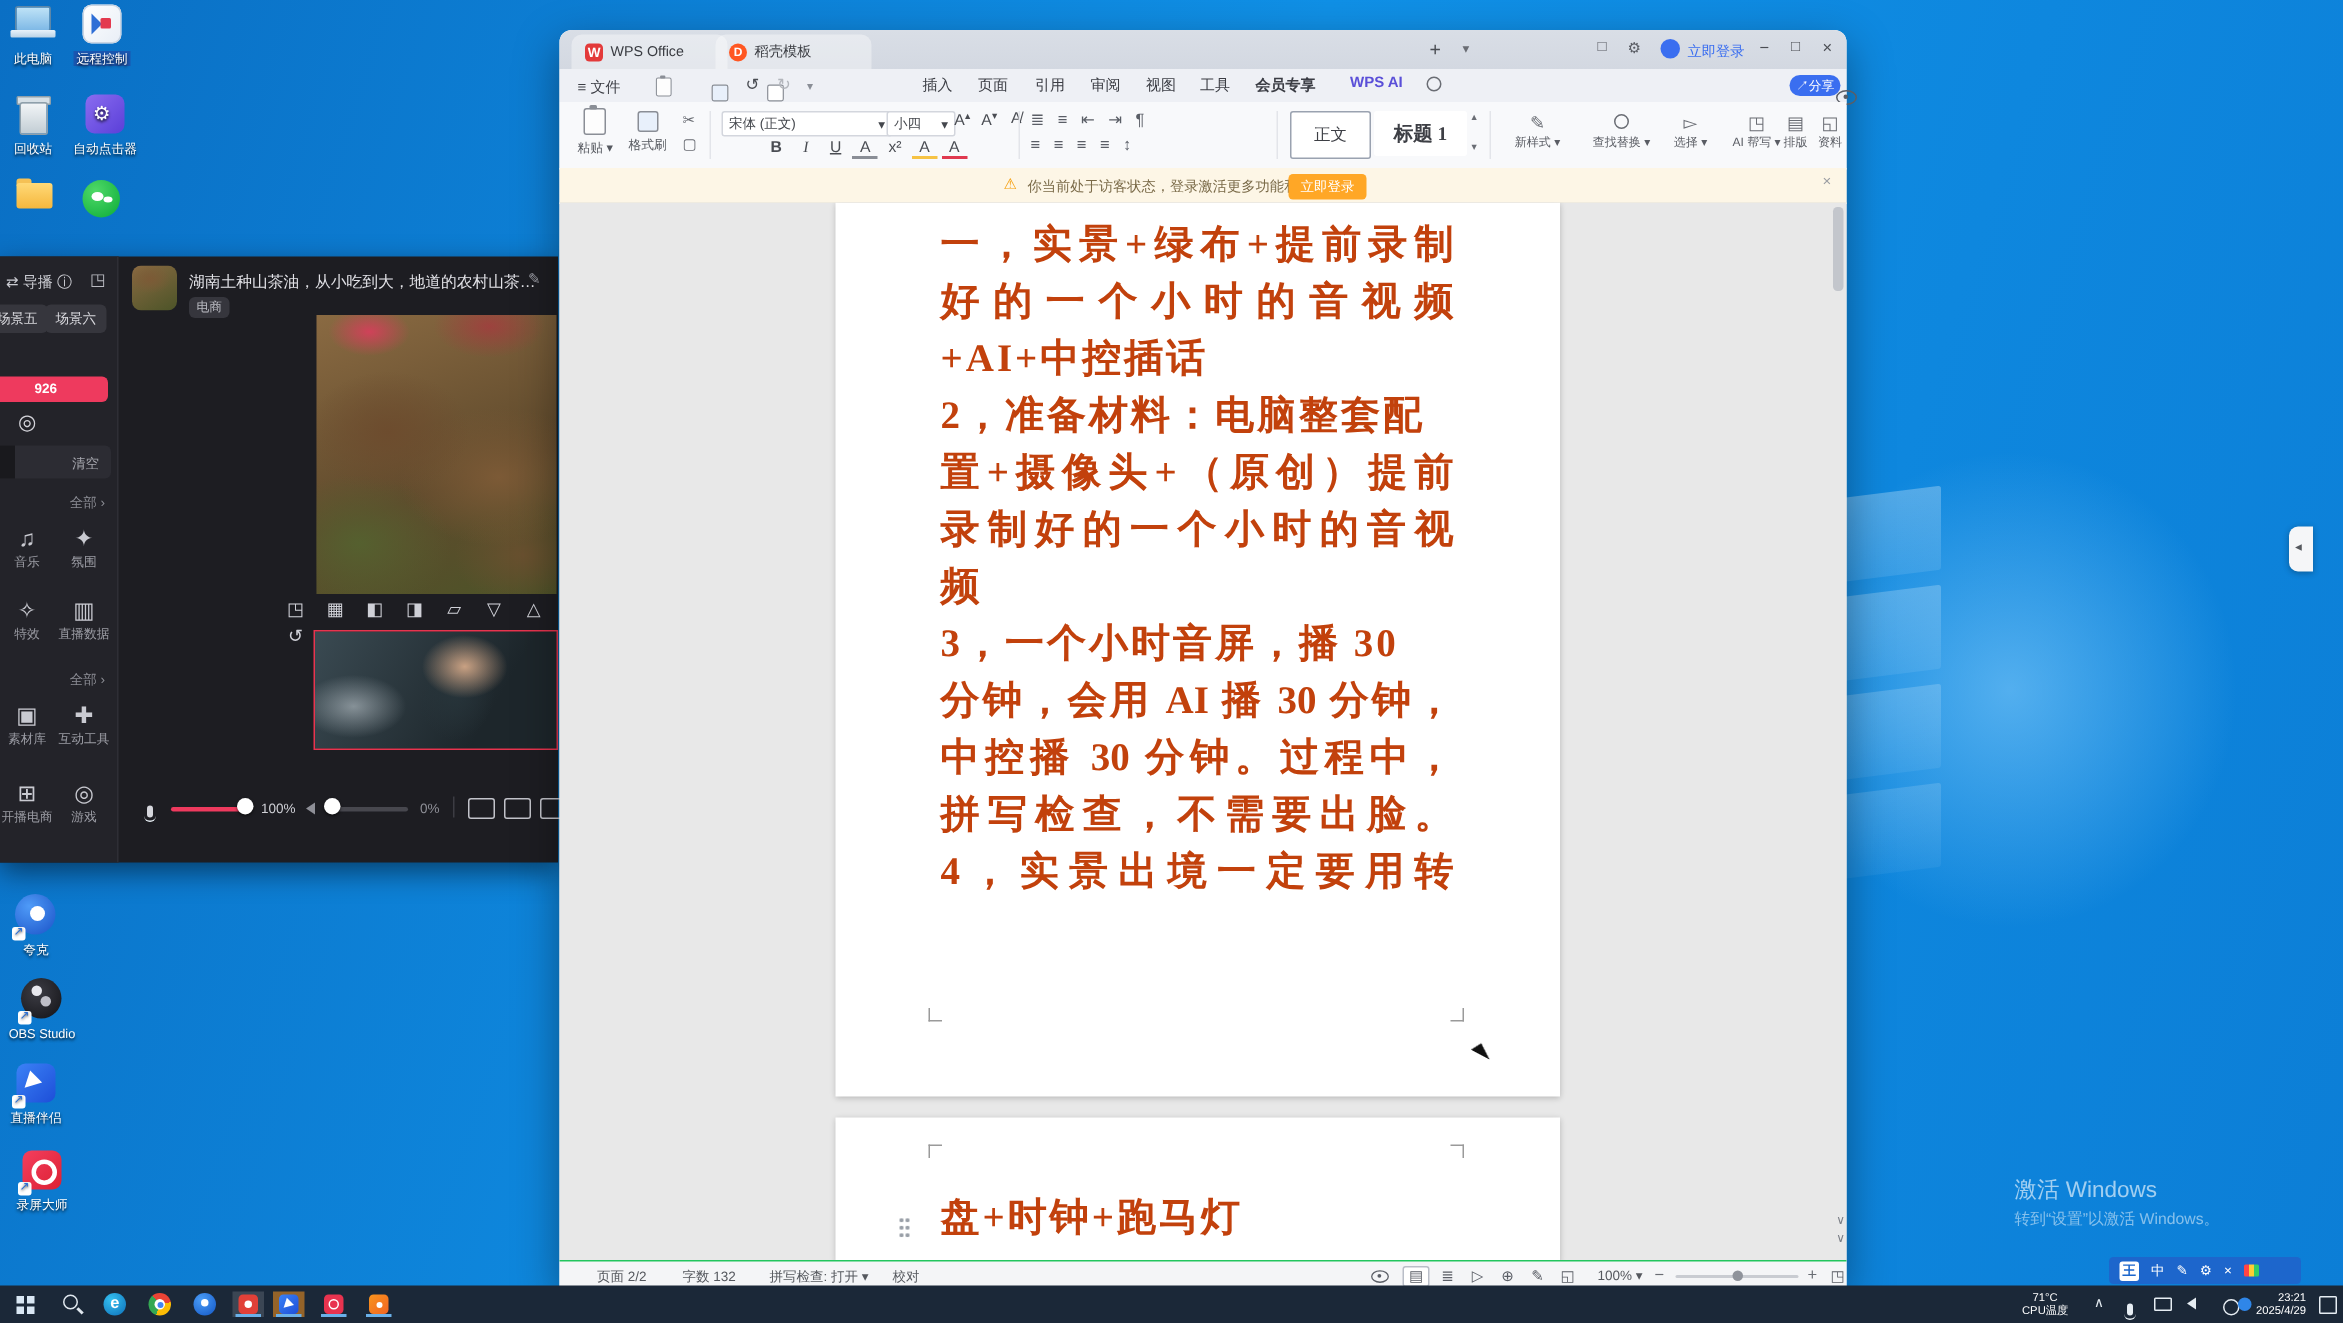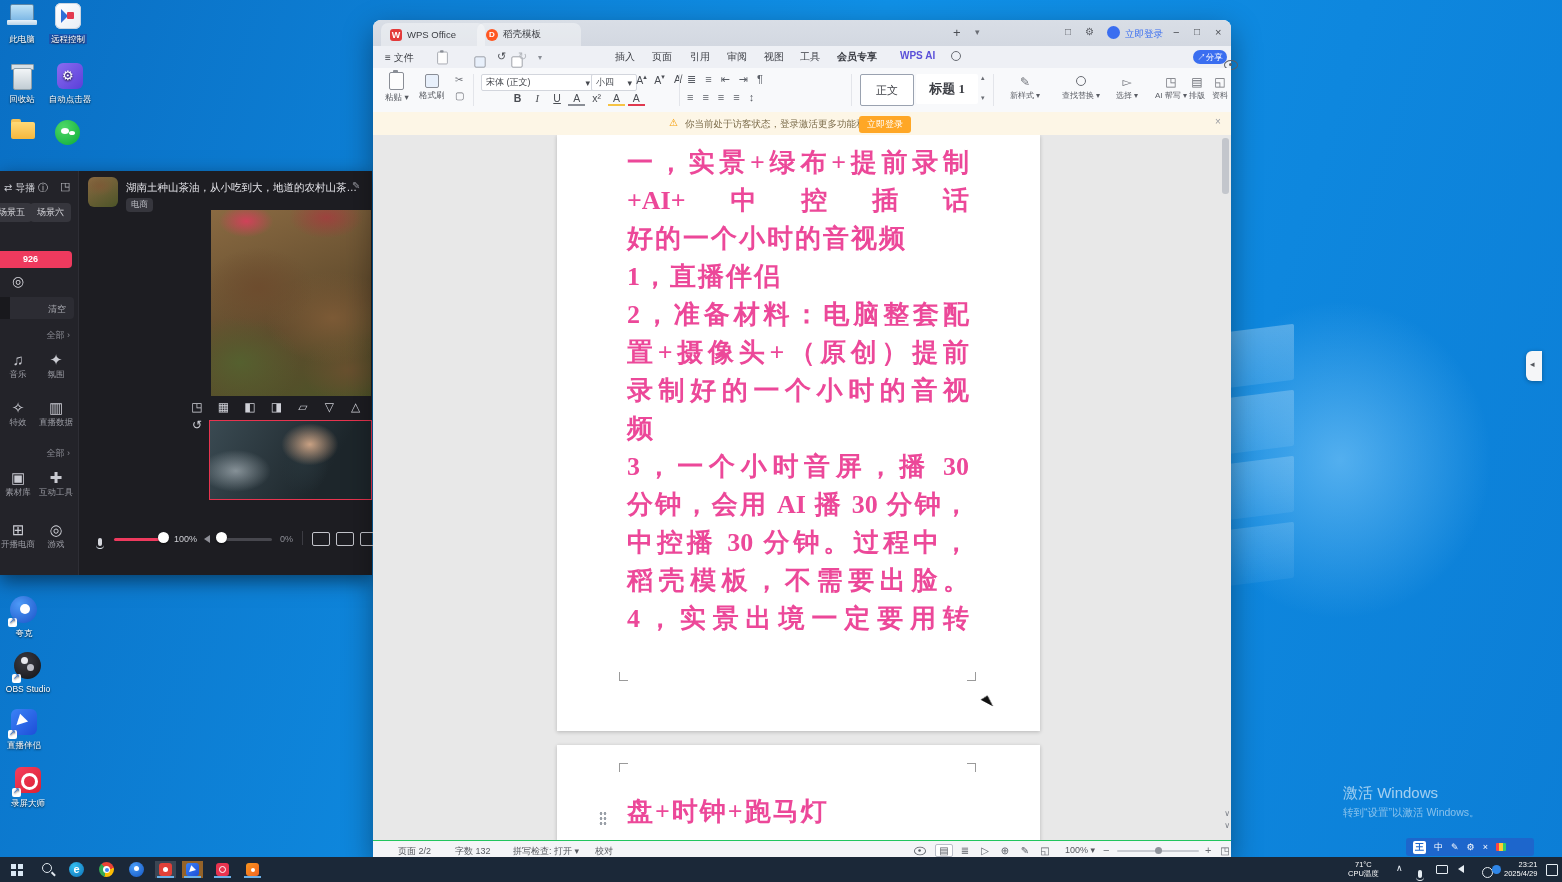--- a/index.html
+++ b/index.html
@@ -50,21 +50,21 @@
   .mtab.active{color:#3a6ef0;font-weight:bold;border-bottom:2px solid #3a6ef0;padding-bottom:3px;}
   .tbtn{text-align:center;color:#55585f;}
   .tbtn .lab{font-size:8.5px;display:block;color:#55585f;}
   .sepv{position:absolute;top:6px;bottom:6px;width:1px;background:#e3e5ea;}
   .combo{border:1px solid #d3d6dd;background:#fff;border-radius:2px;font-size:9px;color:#44474d;padding:1px 4px;display:flex;justify-content:space-between;align-items:center;}
   .fbtn{display:inline-block;width:17px;text-align:center;font-size:10.5px;color:#4a4d53;}
   .stylebox{border:1px solid #c4c9d2;background:#fff;border-radius:2px;text-align:center;}
   .rt{width:52px;text-align:center;color:#5a5d64;}
   .rt .g{font-size:12px;display:block;color:#6a6d74;}
   .rt .lab{font-size:8px;}
-  .docline{height:38px;line-height:38px;font-family:"Liberation Serif",serif;font-weight:700;font-size:26px;color:#ec4899;text-align:justify;text-align-last:justify;}
+  .docline{height:38px;line-height:38px;font-family:"Liberation Serif",serif;font-weight:700;font-size:26px;color:#c2410c;text-align:justify;text-align-last:justify;}
   .docline:nth-child(3),.docline:nth-child(4),.docline:nth-child(8){text-align-last:left;letter-spacing:2px;}
   .cmark{position:absolute;width:8px;height:8px;}
   .sb-ic{display:inline-block;width:16px;text-align:center;font-size:10px;color:#5a5e66;}
   
   .bar{left:0;top:857px;width:1562px;height:25px;background:#1b2838;}
   .tb-ic{position:absolute;top:4px;width:17px;height:17px;}
   .runline{position:absolute;bottom:0;left:2px;right:2px;height:2px;background:#6ab0e8;}
   .tray-txt{color:#fff;font-size:7.5px;line-height:8.5px;text-align:center;}
   .w-start{position:absolute;left:3px;top:3px;width:5px;height:5px;background:#d9e7f4;box-shadow:7px 0 0 #d9e7f4,0 7px 0 #d9e7f4,7px 7px 0 #d9e7f4;}
   .srch{position:absolute;left:2px;top:2px;width:8px;height:8px;border:1.6px solid #dfe7ee;border-radius:50%;}
@@ -406,31 +406,30 @@
     <span class="abs" style="left:312px;top:6px;font-size:9.5px;color:#7a6a48;">你当前处于访客状态，登录激活更多功能和服务。</span>
     <span class="abs" style="left:486px;top:4px;background:#ffa726;color:#fff;font-size:9px;padding:2px 8px;border-radius:3px;">立即登录</span>
     <span class="abs" style="left:842px;top:4px;color:#9a9ca2;font-size:10px;">×</span>
   </div>
 
   <div class="abs" style="left:0;top:115px;width:858px;height:705px;background:#e8e8e8;overflow:hidden;">
 
     <div class="abs" style="left:184px;top:0;width:483px;height:596px;background:#fff;box-shadow:0 1px 4px rgba(0,0,0,.22);">
       <div class="abs" style="left:70px;top:9px;width:342px;">
         <div class="docline">一，实景+绿布+提前录制</div>
+        <div class="docline">好的一个小时的音视频</div>
         <div class="docline">+AI+中控插话</div>
-        <div class="docline">好的一个小时的音视频</div>
-        <div class="docline">1，直播伴侣</div>
         <div class="docline">2，准备材料：电脑整套配</div>
         <div class="docline">置+摄像头+（原创）提前</div>
         <div class="docline">录制好的一个小时的音视</div>
         <div class="docline">频</div>
         <div class="docline">3，一个小时音屏，播 30</div>
         <div class="docline">分钟，会用 AI 播 30 分钟，</div>
         <div class="docline">中控播 30 分钟。过程中，</div>
-        <div class="docline">稻壳模板，不需要出脸。</div>
+        <div class="docline">拼写检查，不需要出脸。</div>
         <div class="docline">4，实景出境一定要用转</div>
       </div>
       <div class="cmark" style="left:62px;bottom:50px;border-left:1px solid #9a9a9a;border-bottom:1px solid #9a9a9a;"></div>
       <div class="cmark" style="right:64px;bottom:50px;border-right:1px solid #9a9a9a;border-bottom:1px solid #9a9a9a;"></div>
     </div>
 
     <div class="abs" style="left:184px;top:610px;width:483px;height:96px;background:#fff;box-shadow:0 1px 4px rgba(0,0,0,.22);">
       <div class="cmark" style="left:62px;top:18px;border-left:1px solid #9a9a9a;border-top:1px solid #9a9a9a;"></div>
       <div class="cmark" style="right:64px;top:18px;border-right:1px solid #9a9a9a;border-top:1px solid #9a9a9a;"></div>
       <div class="abs dots6" style="left:42px;top:66px;"></div>

